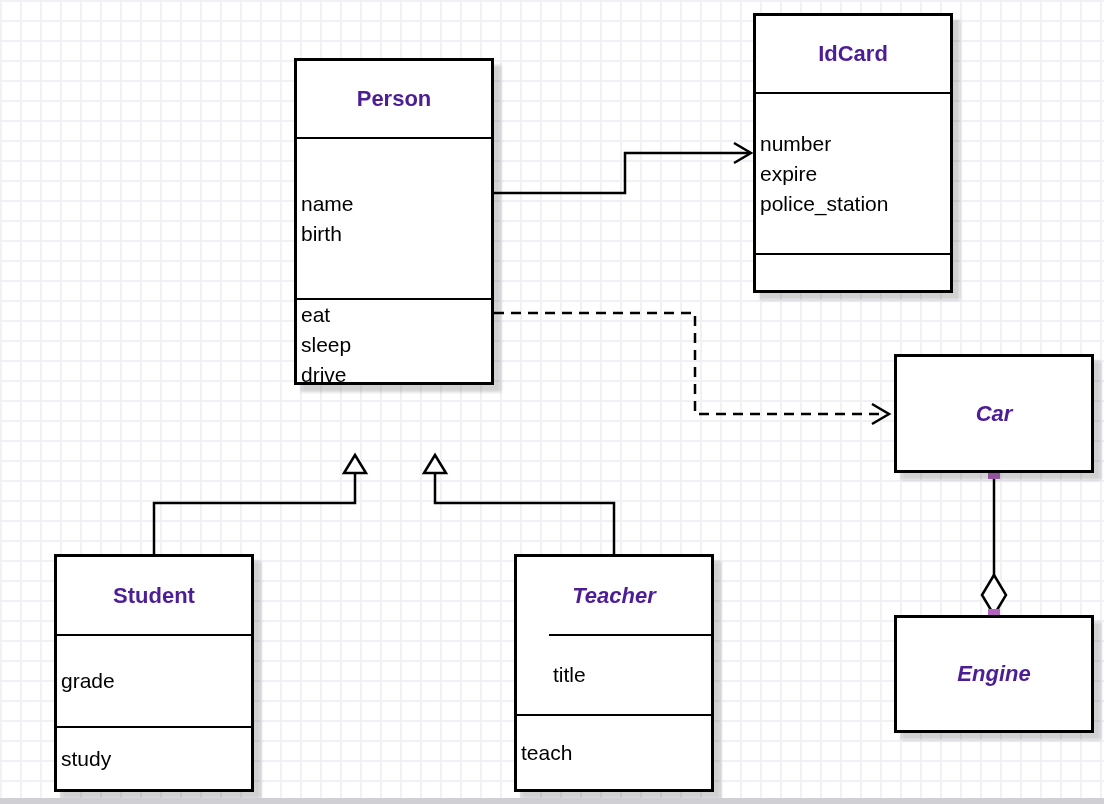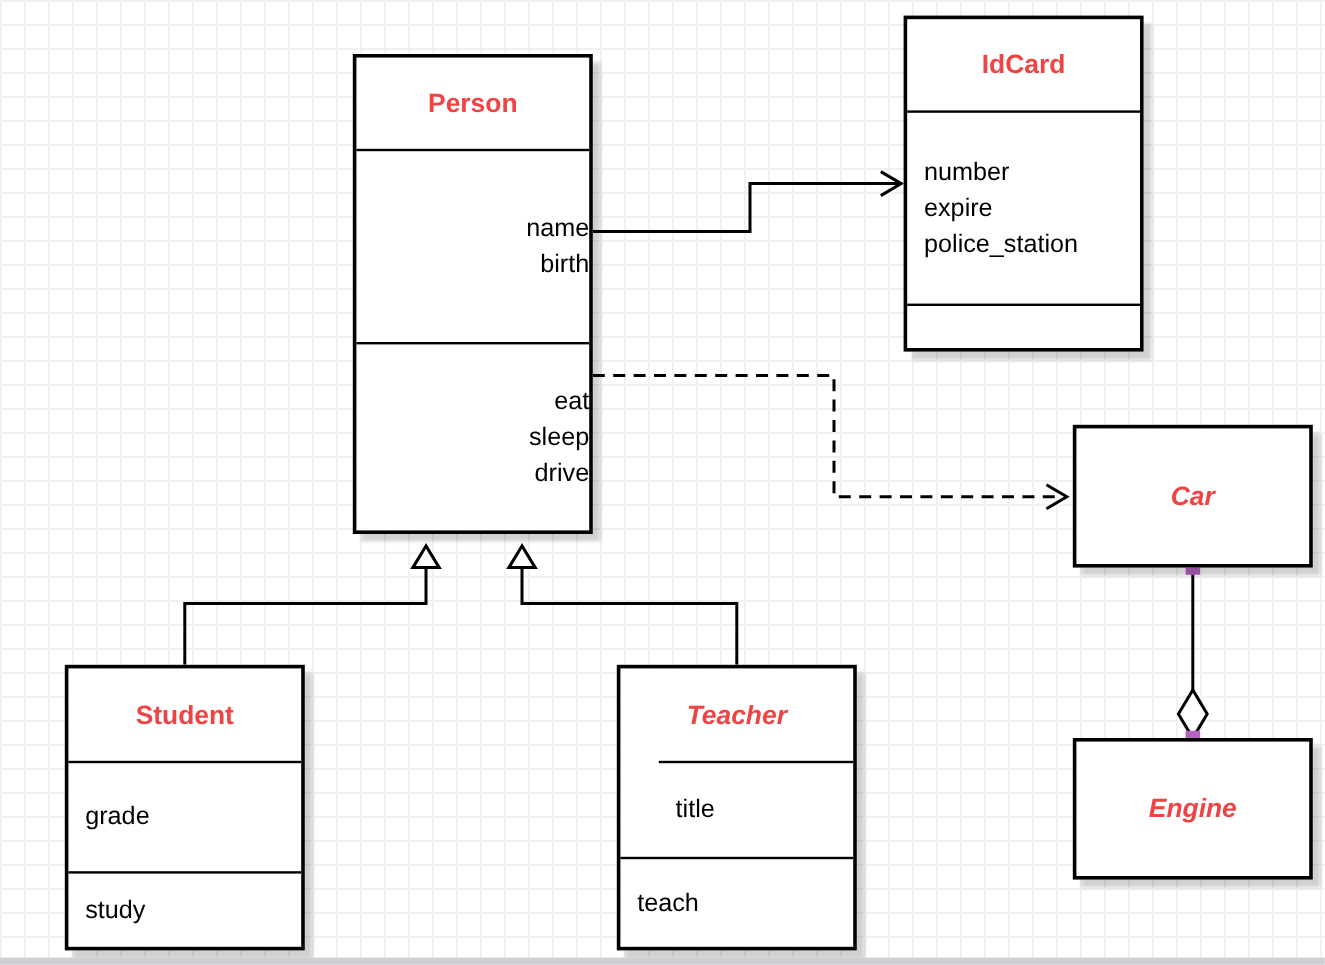--- a/index.html
+++ b/index.html
@@ -20,32 +20,32 @@
     position:absolute;left:0;right:0;bottom:0;height:6px;
     background:#d0d0d4;
   }
   .uml-box{
     position:absolute;background:#ffffff;border:3px solid #000;
     box-shadow:7px 7px 3px rgba(0,0,0,0.18);
     display:flex;flex-direction:column;box-sizing:border-box;
   }
   .box-title{
     display:flex;align-items:center;justify-content:center;
-    font-weight:bold;font-size:22px;color:#ef4444;flex:0 0 auto;
+    font-weight:bold;font-size:22px;color:#4c1d95;flex:0 0 auto;
   }
   .box-title.solo{flex:1 1 auto;font-style:italic;}
   .box-section{
     border-top:2px solid #000;
     display:flex;flex-direction:column;justify-content:center;
-    padding-left:14px;font-size:21px;line-height:30px;color:#000;
+    padding-left:4px;font-size:21px;line-height:30px;color:#000;
     box-sizing:border-box;flex:0 0 auto;
   }
   .box-section.grow{flex:1 1 auto;}
 
-  #box-person {left:294px;top:45px;width:200px;height:400px;text-align:right;}
+  #box-person {left:294px;top:58px;width:200px;height:327px;}
   #box-person .box-title{height:76px;}
   #box-person .sec-attrs{height:161px;}
 
   #box-idcard {left:753px;top:13px;width:200px;height:280px;}
   #box-idcard .box-title{height:76px;}
   #box-idcard .sec-attrs{height:161px;}
 
   #box-student{left:54px;top:554px;width:200px;height:238px;}
   #box-student .box-title{height:77px;}
   #box-student .sec-attrs{height:92px;}

